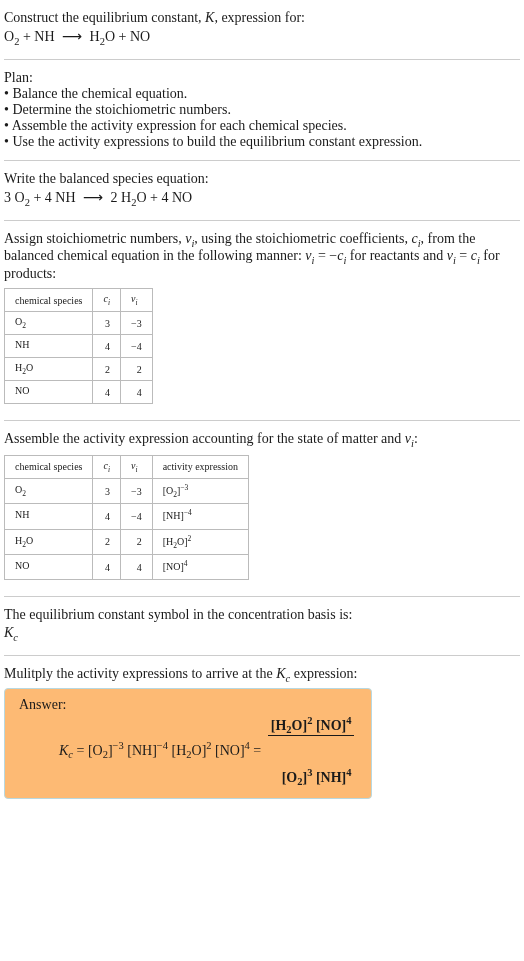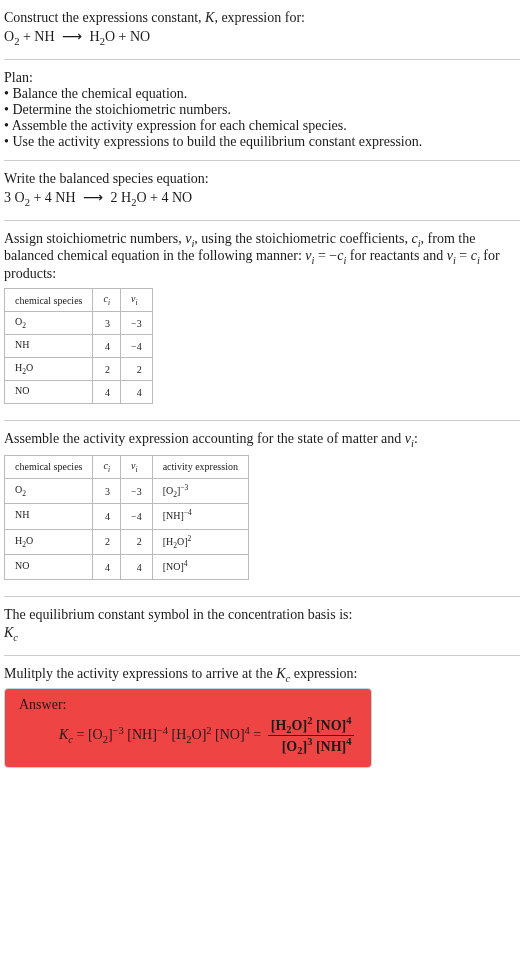--- a/index.html
+++ b/index.html
@@ -45,21 +45,21 @@
       border: 1px solid #bbb;
       padding: 4px 10px;
       text-align: left;
       font-weight: normal;
       font-size: 10px;
     }
     .num-cell {
       text-align: right;
     }
     .answer-box {
-      background: #ef4444;
+      background: #fdba74;
       border: 1px solid #b8d8e0;
       border-radius: 4px;
       padding: 8px 14px;
       display: inline-block;
       margin-top: 4px;
     }
     .frac {
       display: inline-block;
       vertical-align: middle;
       text-align: right;
@@ -67,31 +67,32 @@
       font-weight: bold;
     }
     .frac .num {
       display: block;
       border-bottom: 1px solid #1a1a1a;
       padding: 0 3px;
     }
     .frac .den {
       display: block;
       padding: 0 3px;
+      margin-top: 31px;
     }
     .indent {
       margin-left: 40px;
     }
   </style>
 </head>
 <body>
 
 <div class="section">
   <div>
-    <span>Construct the expressions constant, </span><span class="italic">K</span><span>, expression for:</span>
+    <span>Construct the equilibrium constant, </span><span class="italic">K</span><span>, expression for:</span>
   </div>
   <div class="equation">
     <span>O</span><sub>2</sub><span> + NH </span><span class="arrow">⟶</span><span> H</span><sub>2</sub><span>O + NO</span>
   </div>
 </div>
 
 <div class="divider"></div>
 
 <div class="section">
   <div>Plan:</div>

